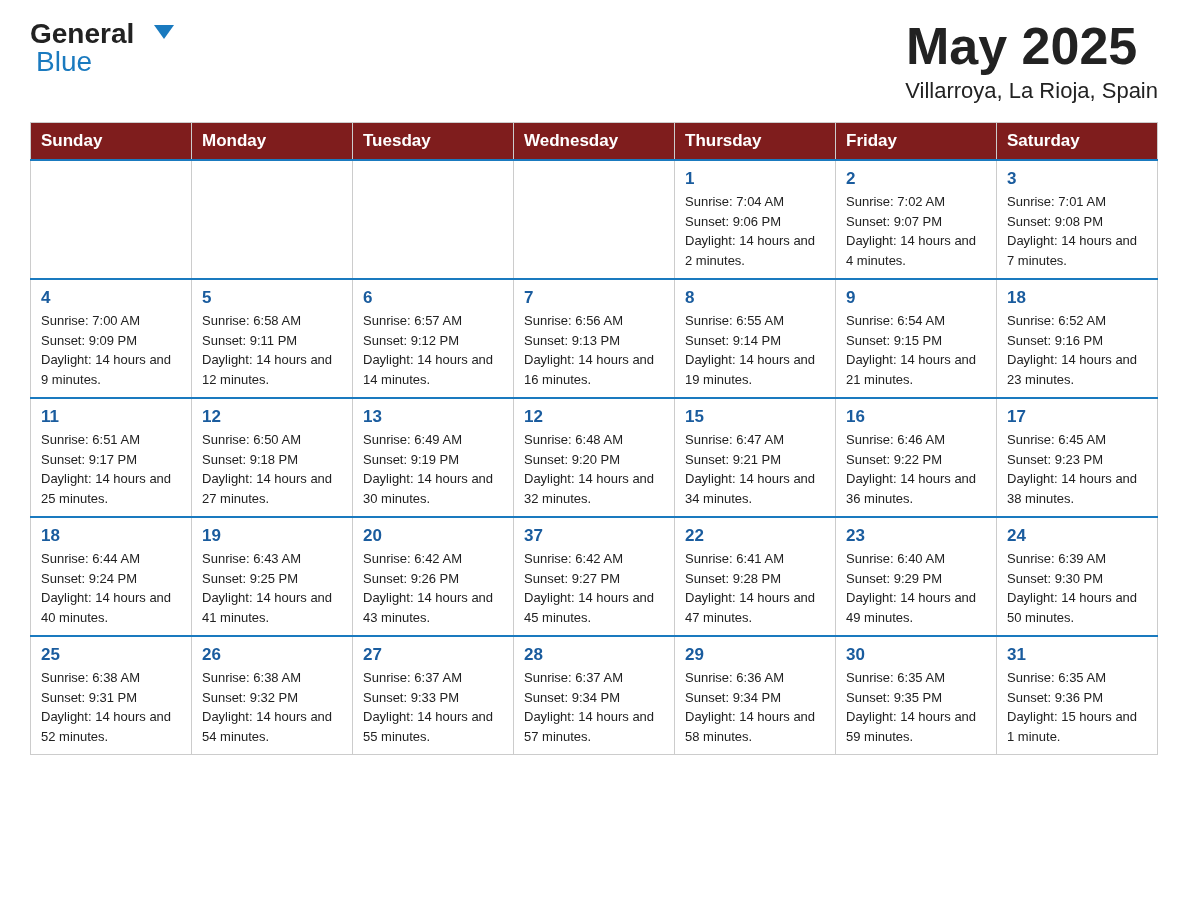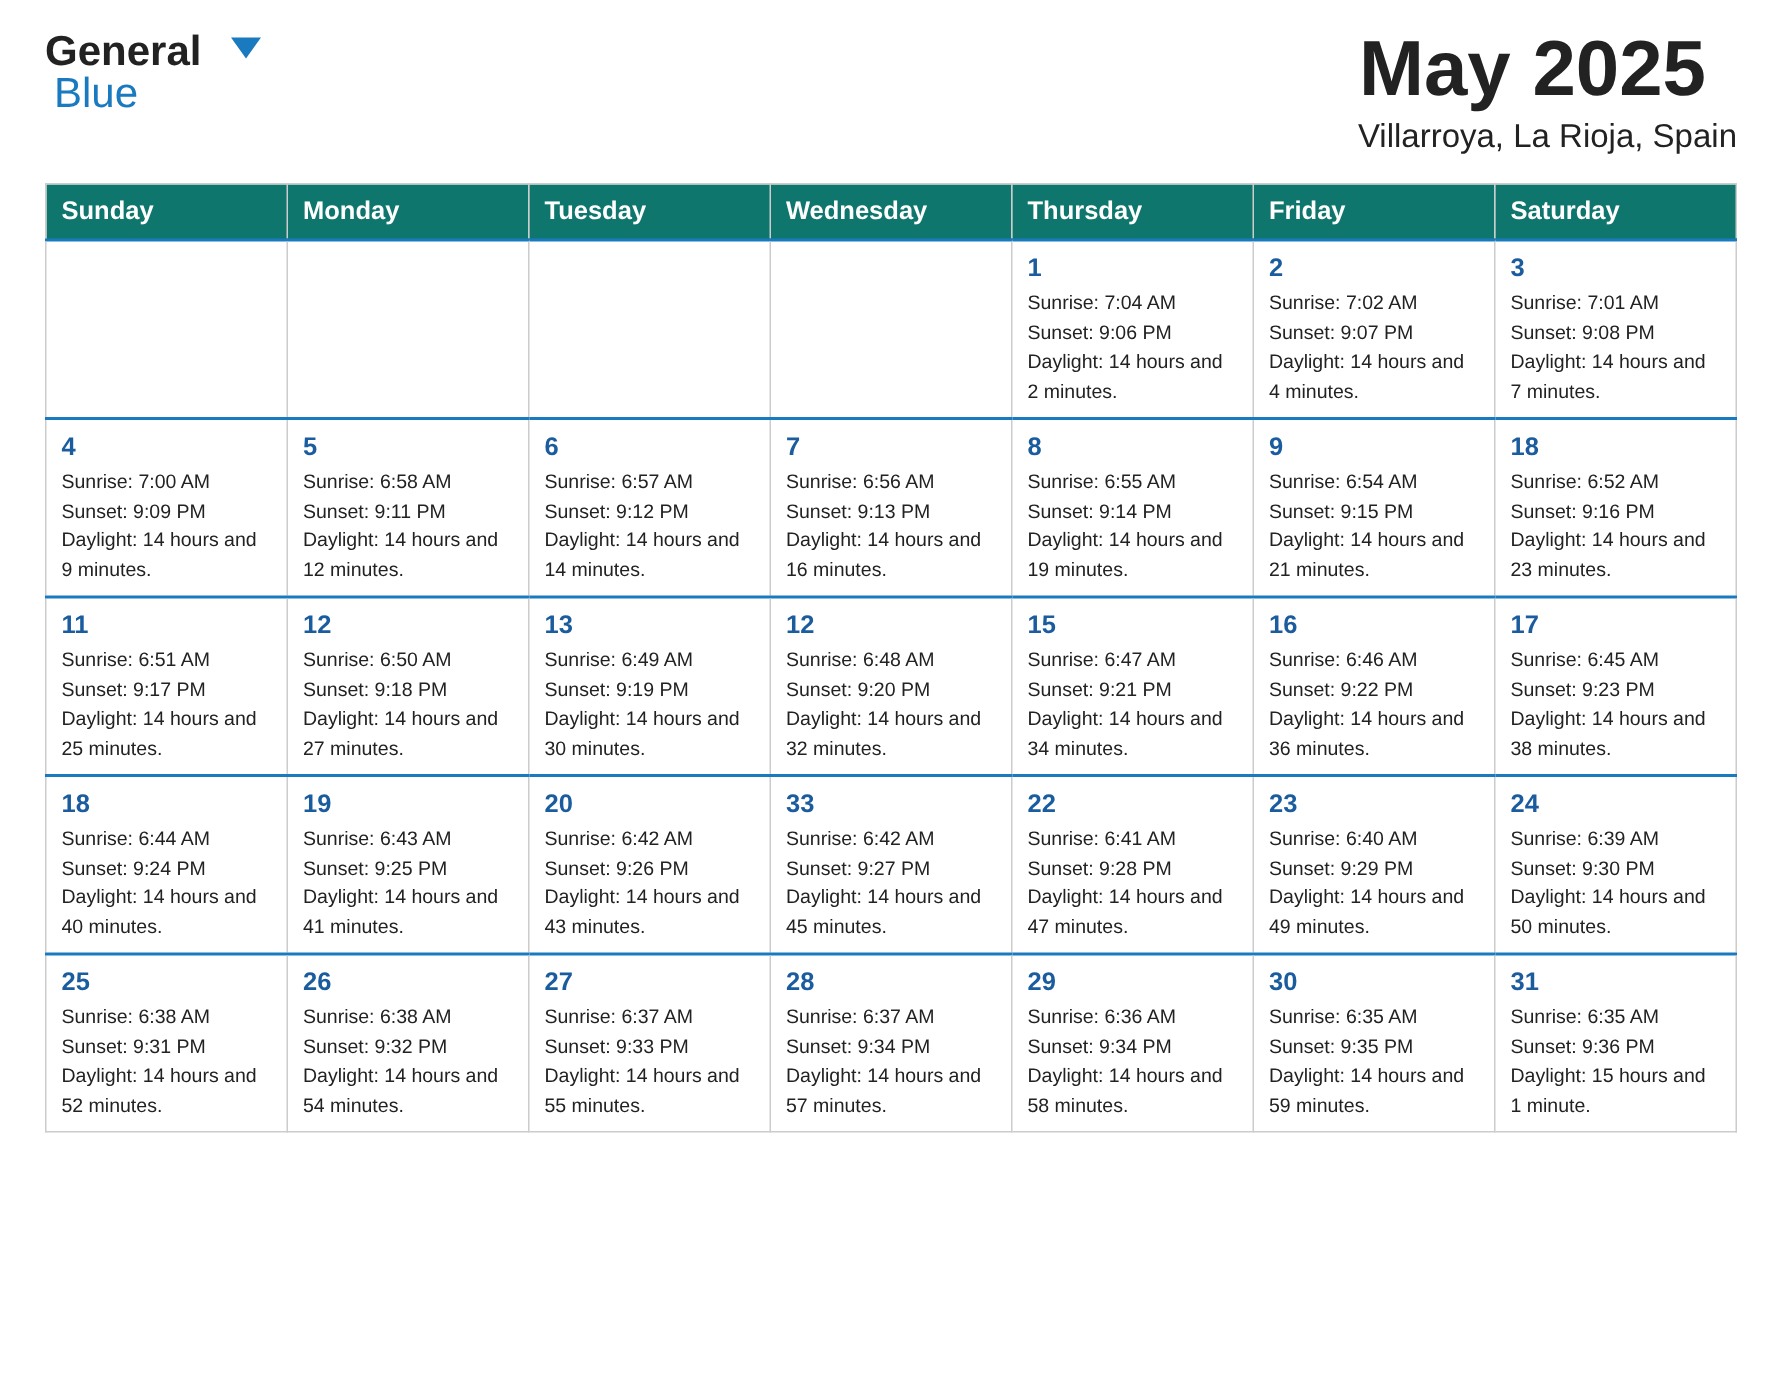--- a/index.html
+++ b/index.html
@@ -65,21 +65,21 @@
       font-size: 22px;
       color: #222;
       margin-top: 6px;
       margin-left: 20px;
     }
     .calendar {
       width: 100%;
       border-collapse: collapse;
     }
     .calendar th {
-      background: #0f766e;
+      background: #7f1d1d;
       color: #fff;
       font-size: 17px;
       font-weight: bold;
       padding: 8px 10px;
       text-align: left;
       border: 1px solid #ccc;
     }
     .calendar td {
       vertical-align: top;
       border: 1px solid #ccc;
@@ -223,21 +223,21 @@
         </td>
         <td>
           <span class="day-number">19</span>
           <div class="day-info">Sunrise: 6:43 AM<br>Sunset: 9:25 PM<br>Daylight: 14 hours and 41 minutes.</div>
         </td>
         <td>
           <span class="day-number">20</span>
           <div class="day-info">Sunrise: 6:42 AM<br>Sunset: 9:26 PM<br>Daylight: 14 hours and 43 minutes.</div>
         </td>
         <td>
-          <span class="day-number">33</span>
+          <span class="day-number">37</span>
           <div class="day-info">Sunrise: 6:42 AM<br>Sunset: 9:27 PM<br>Daylight: 14 hours and 45 minutes.</div>
         </td>
         <td>
           <span class="day-number">22</span>
           <div class="day-info">Sunrise: 6:41 AM<br>Sunset: 9:28 PM<br>Daylight: 14 hours and 47 minutes.</div>
         </td>
         <td>
           <span class="day-number">23</span>
           <div class="day-info">Sunrise: 6:40 AM<br>Sunset: 9:29 PM<br>Daylight: 14 hours and 49 minutes.</div>
         </td>

